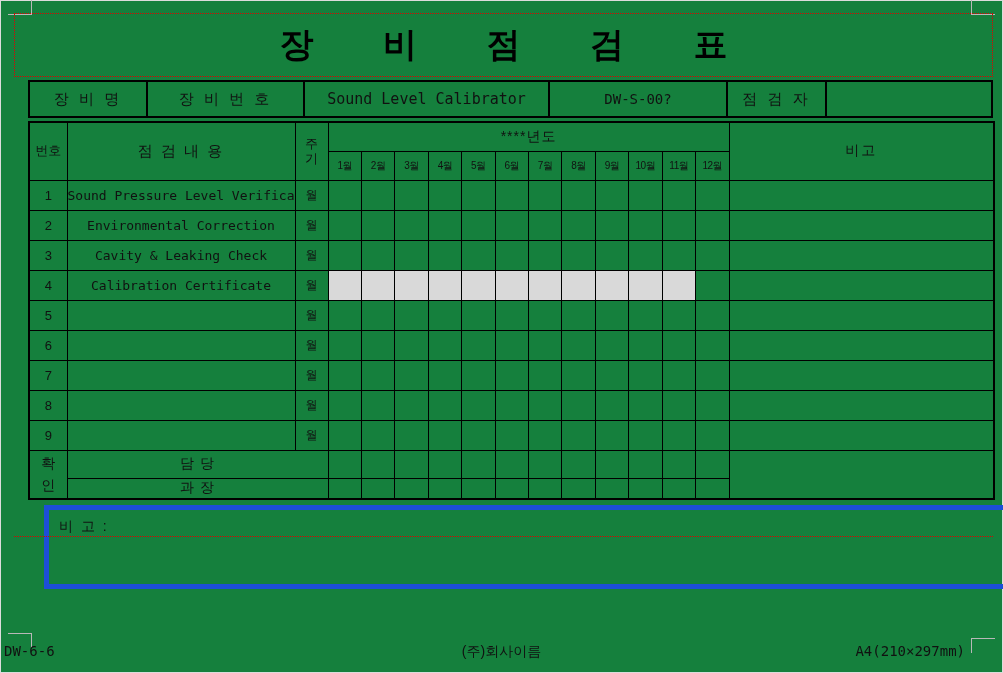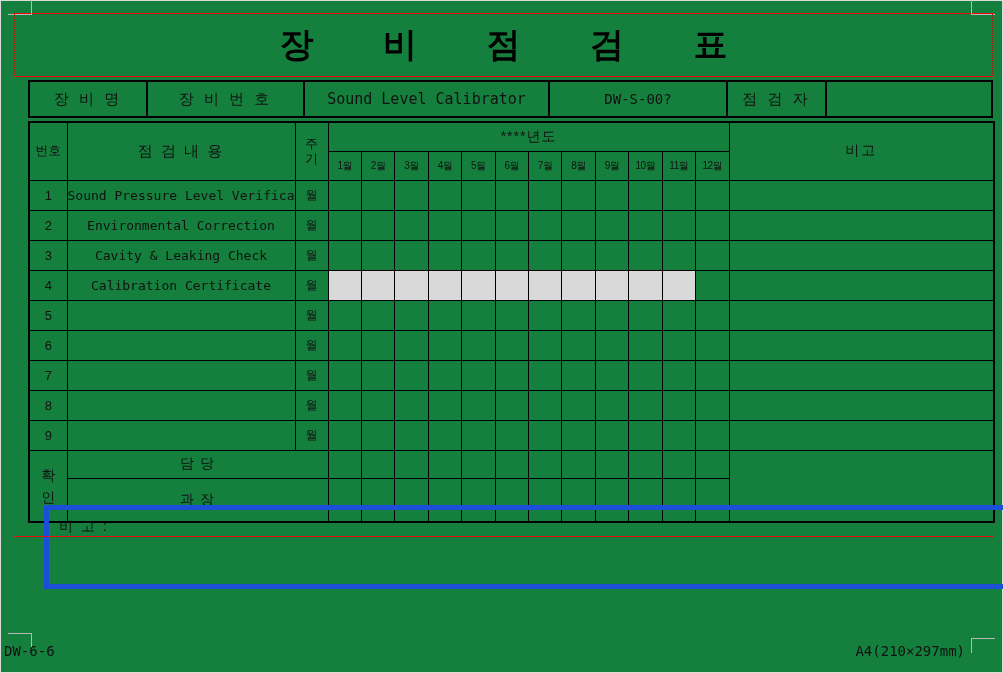--- a/index.html
+++ b/index.html
@@ -42,21 +42,21 @@
     border-collapse:collapse; table-layout:fixed;
     border:2px solid #000;
   }
   table.grid th, table.grid td {
     border:1px solid #000; padding:0; text-align:center; vertical-align:middle;
     font-weight:normal; overflow:hidden; white-space:nowrap;
   }
   tr.hrow   { height:29px; }
   tr.drow   { height:30px; }
   tr.arow1  { height:28px; }
-  tr.arow2  { height:44px;padding-left:26px; }
+  tr.arow2  { height:21px;padding-left:26px; }
   .h-no     { font-size:13px; }
   .h-content{ font-size:15px; letter-spacing:2px; }
   .h-cycle  { font-size:13px; line-height:15px; }
   .h-year   { font-size:14px; letter-spacing:1px; }
   .month-h  { font-size:10px; letter-spacing:-0.5px; }
   .h-rem    { font-size:14px; letter-spacing:2px;margin-top:40px; }
   .row-no   { font-size:13px; }
   .content  { font-size:13px; }
   .cycle    { font-size:12px; }
   .shaded   { background:#d9d9d9; }
@@ -341,15 +341,16 @@
     </tbody>
   </table>
 
   <div class="remarks-box">
     <div class="remarks-label">비 고 :</div>
   </div>
 
   <div class="red-guide"></div>
 
   <div class="footer-item footer-left mono">DW-6-6</div>
+  <div class="footer-item footer-center">(주)회사이름</div>
   <div class="footer-item footer-right mono">A4(210×297mm)</div>
 
 </div>
 
 </body></html>

